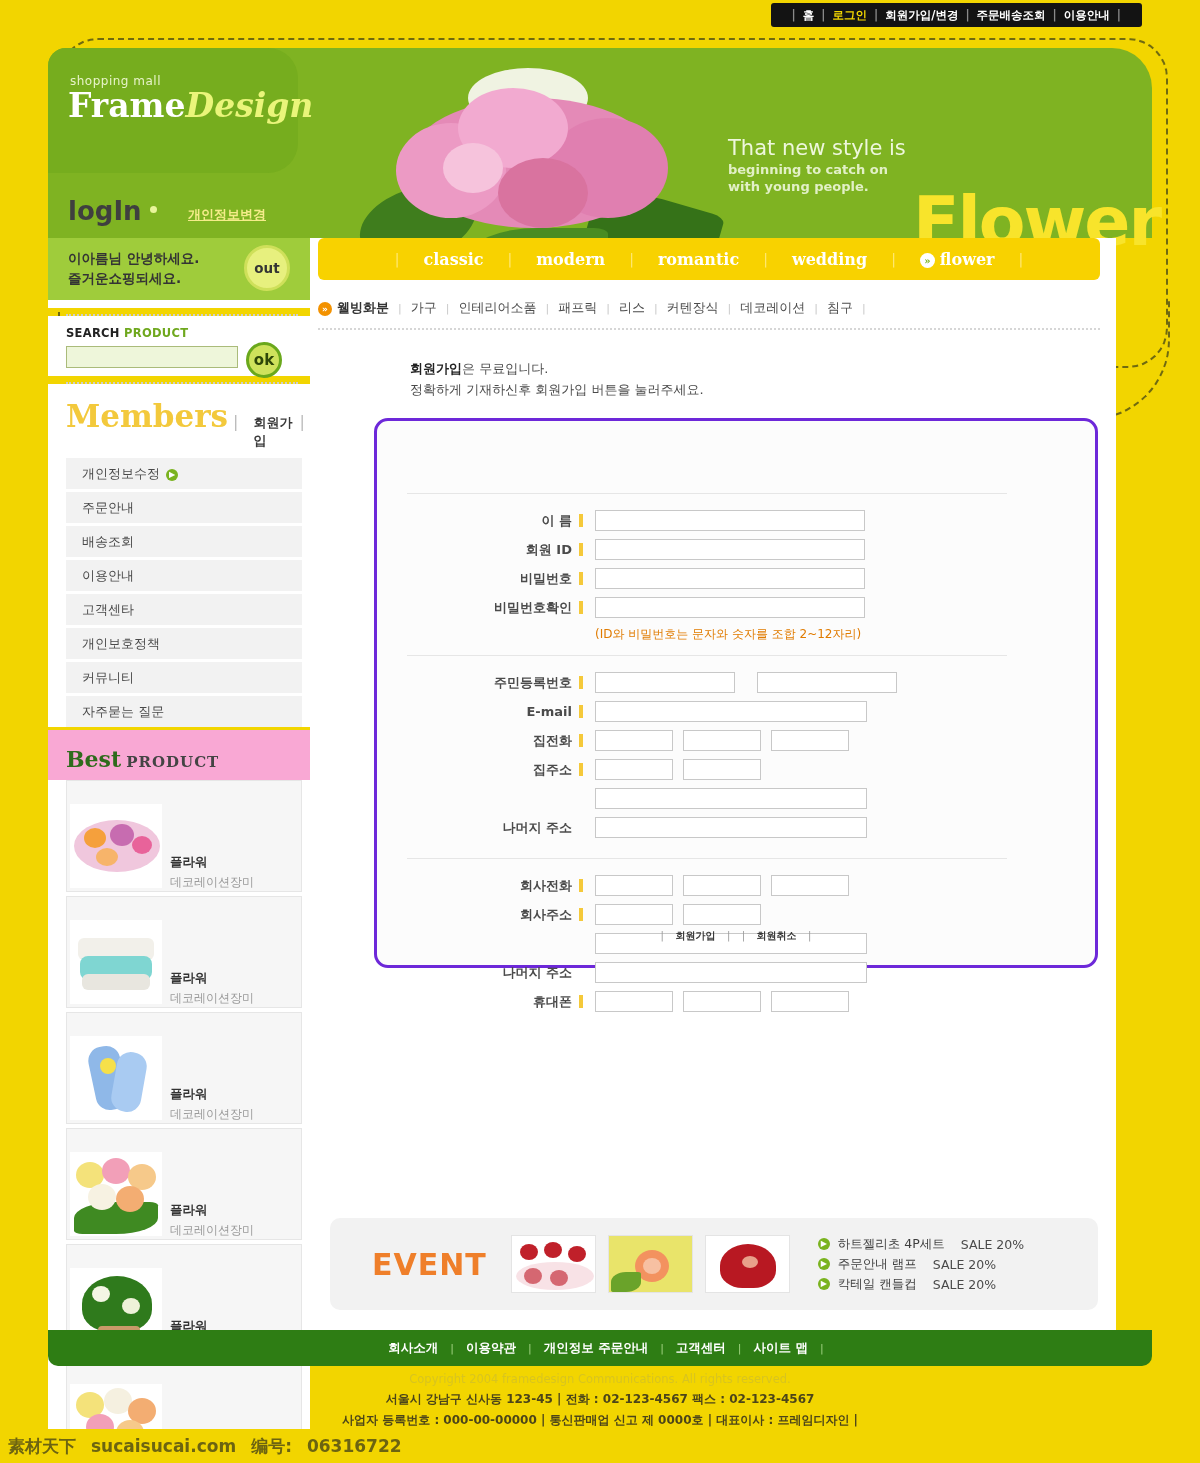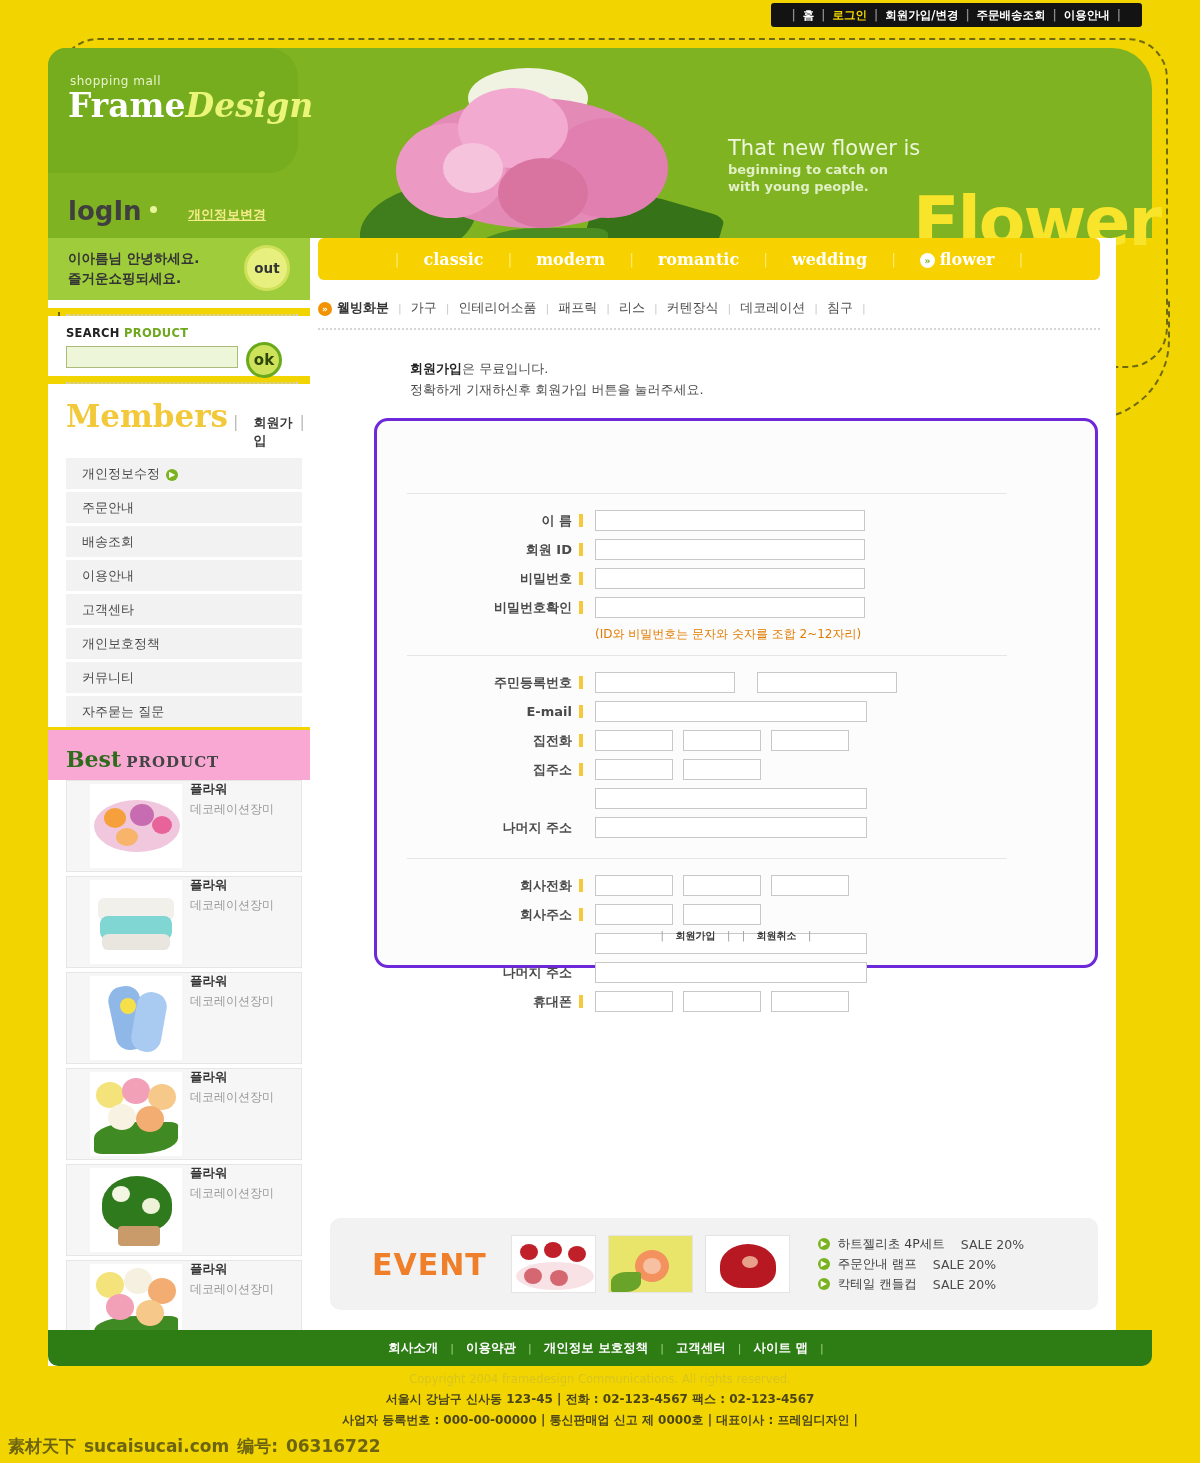--- a/index.html
+++ b/index.html
@@ -151,23 +151,23 @@
   }
 
   .best-head { padding: 16px 0 8px 18px; background: #f9a8d4; }
   .best-head .b1 { font-size: 22px; color: #2e6b1c; font-weight: bold;
     font-family: "DejaVu Serif", "Liberation Serif", serif; }
   .best-head .b2 { font-size: 15px; color: #444; font-weight: bold; letter-spacing: 1px;
     font-family: "DejaVu Serif", "Liberation Serif", serif; }
 
   .best-list { background: #fff; padding: 0 8px 10px 18px; }
   .best-item {
-    display: flex; align-items: flex-start;
+    display: flex; align-items: flex-end;
     background: #f6f6f6; border: 1px solid #e6e6e6;
-    height: 92px; margin-bottom: 4px; cursor: pointer; padding-left: 20px;
+    height: 112px; margin-bottom: 4px; cursor: pointer;
   }
   .best-thumb { width: 92px; height: 84px; margin: 3px 8px 3px 3px; position: relative; overflow: hidden; background:#fff; }
   .best-txt .t1 { font-size: 12.5px; font-weight: bold; color: #333; }
   .best-txt .t2 { font-size: 12px; color: #9a9a9a; margin-top: 3px; }
 
   
   .content {
     position: absolute; left: 310px; top: 238px;
     width: 806px; height: 1092px; background: #fff;
   }
@@ -289,21 +289,21 @@
     position: absolute; left: 0; top: 1372px; width: 1200px;
     text-align: center;
   }
   .footer-text .c1 { font-size: 11.5px; color: #d8c41f; }
   .footer-text .c2 { font-size: 12px; color: #4c4519; margin-top: 5px; font-weight: bold; }
   .footer-text .c3 { font-size: 12px; color: #4c4519; margin-top: 4px; font-weight: bold; }
 
   .watermark {
     position: absolute; left: 0; bottom: 0; width: 1200px; height: 34px;
     background: #f2d500; display: flex; align-items: center;
-    font-size: 17px; color: #6c6411; font-weight: bold; padding-left: 8px; gap: 8px;
+    font-size: 17px; color: #6c6411; font-weight: bold; padding-left: 8px; gap: 15px;
   }
   .watermark .wm-site { font-family: "DejaVu Sans", "Liberation Sans", sans-serif; }
 </style>
 </head>
 <body>
 
 <div class="dash-frame"></div>
 <div class="dash-frame2"></div>
 
 <div class="topbar">
@@ -333,21 +333,21 @@
     <div class="petal" style="left:120px;top:0px;width:120px;height:60px;background:#f0f3e2;"></div>
     <div class="petal" style="left:60px;top:30px;width:250px;height:130px;background:#e48ab7;"></div>
     <div class="petal" style="left:48px;top:55px;width:110px;height:95px;background:#ec9ac4;"></div>
     <div class="petal" style="left:200px;top:50px;width:120px;height:100px;background:#e07fb0;"></div>
     <div class="petal" style="left:110px;top:20px;width:110px;height:80px;background:#f2aad0;"></div>
     <div class="petal" style="left:150px;top:90px;width:90px;height:70px;background:#d9739f;"></div>
     <div class="petal" style="left:95px;top:75px;width:60px;height:50px;background:#f6c3dc;"></div>
   </div>
 
   <div class="banner-copy">
-    <div class="l1">That new flower is</div>
+    <div class="l1">That new style is</div>
     <div class="l2">beginning to catch on</div>
     <div class="l2">with young people.</div>
   </div>
   <div class="banner-flower">Flower</div>
 
   <div class="login-label">
     <span>logIn</span><span class="login-dot"></span>
   </div>
   <div class="login-change">개인정보변경</div>
 </div>
@@ -649,21 +649,21 @@
         <span class="sale">SALE 20%</span>
       </div>
   </div>
 </div>
 
 <div class="footer-bar">
   <span class="f-item">회사소개</span>
   <span class="vb">|</span>
   <span class="f-item">이용약관</span>
   <span class="vb">|</span>
-  <span class="f-item">개인정보 보호정책</span>
+  <span class="f-item">개인정보 주문안내</span>
   <span class="vb">|</span>
   <span class="f-item">고객센터</span>
   <span class="vb">|</span>
   <span class="f-item">사이트 맵</span>
   <span class="vb">|</span>
 </div>
 
 <div class="footer-text">
   <div class="c1">Copyright 2004 framedesign Communications. All rights reserved.</div>
   <div class="c2">서울시 강남구 신사동 123-45 | 전화 : 02-123-4567   팩스 : 02-123-4567</div>

